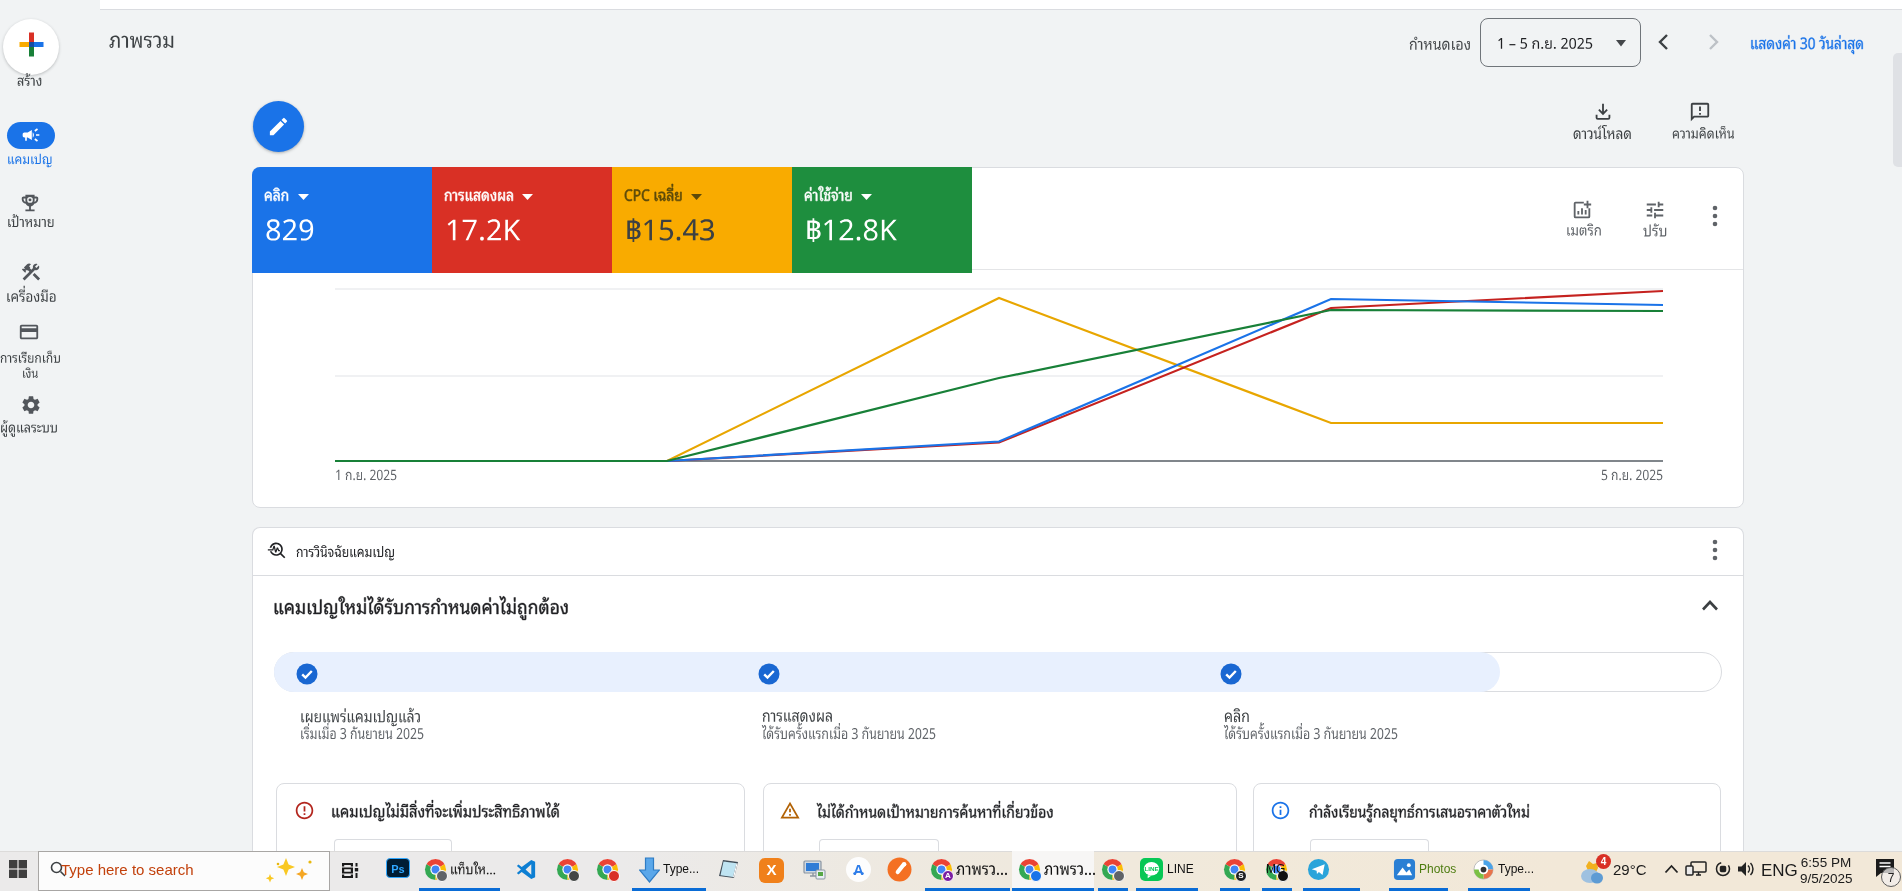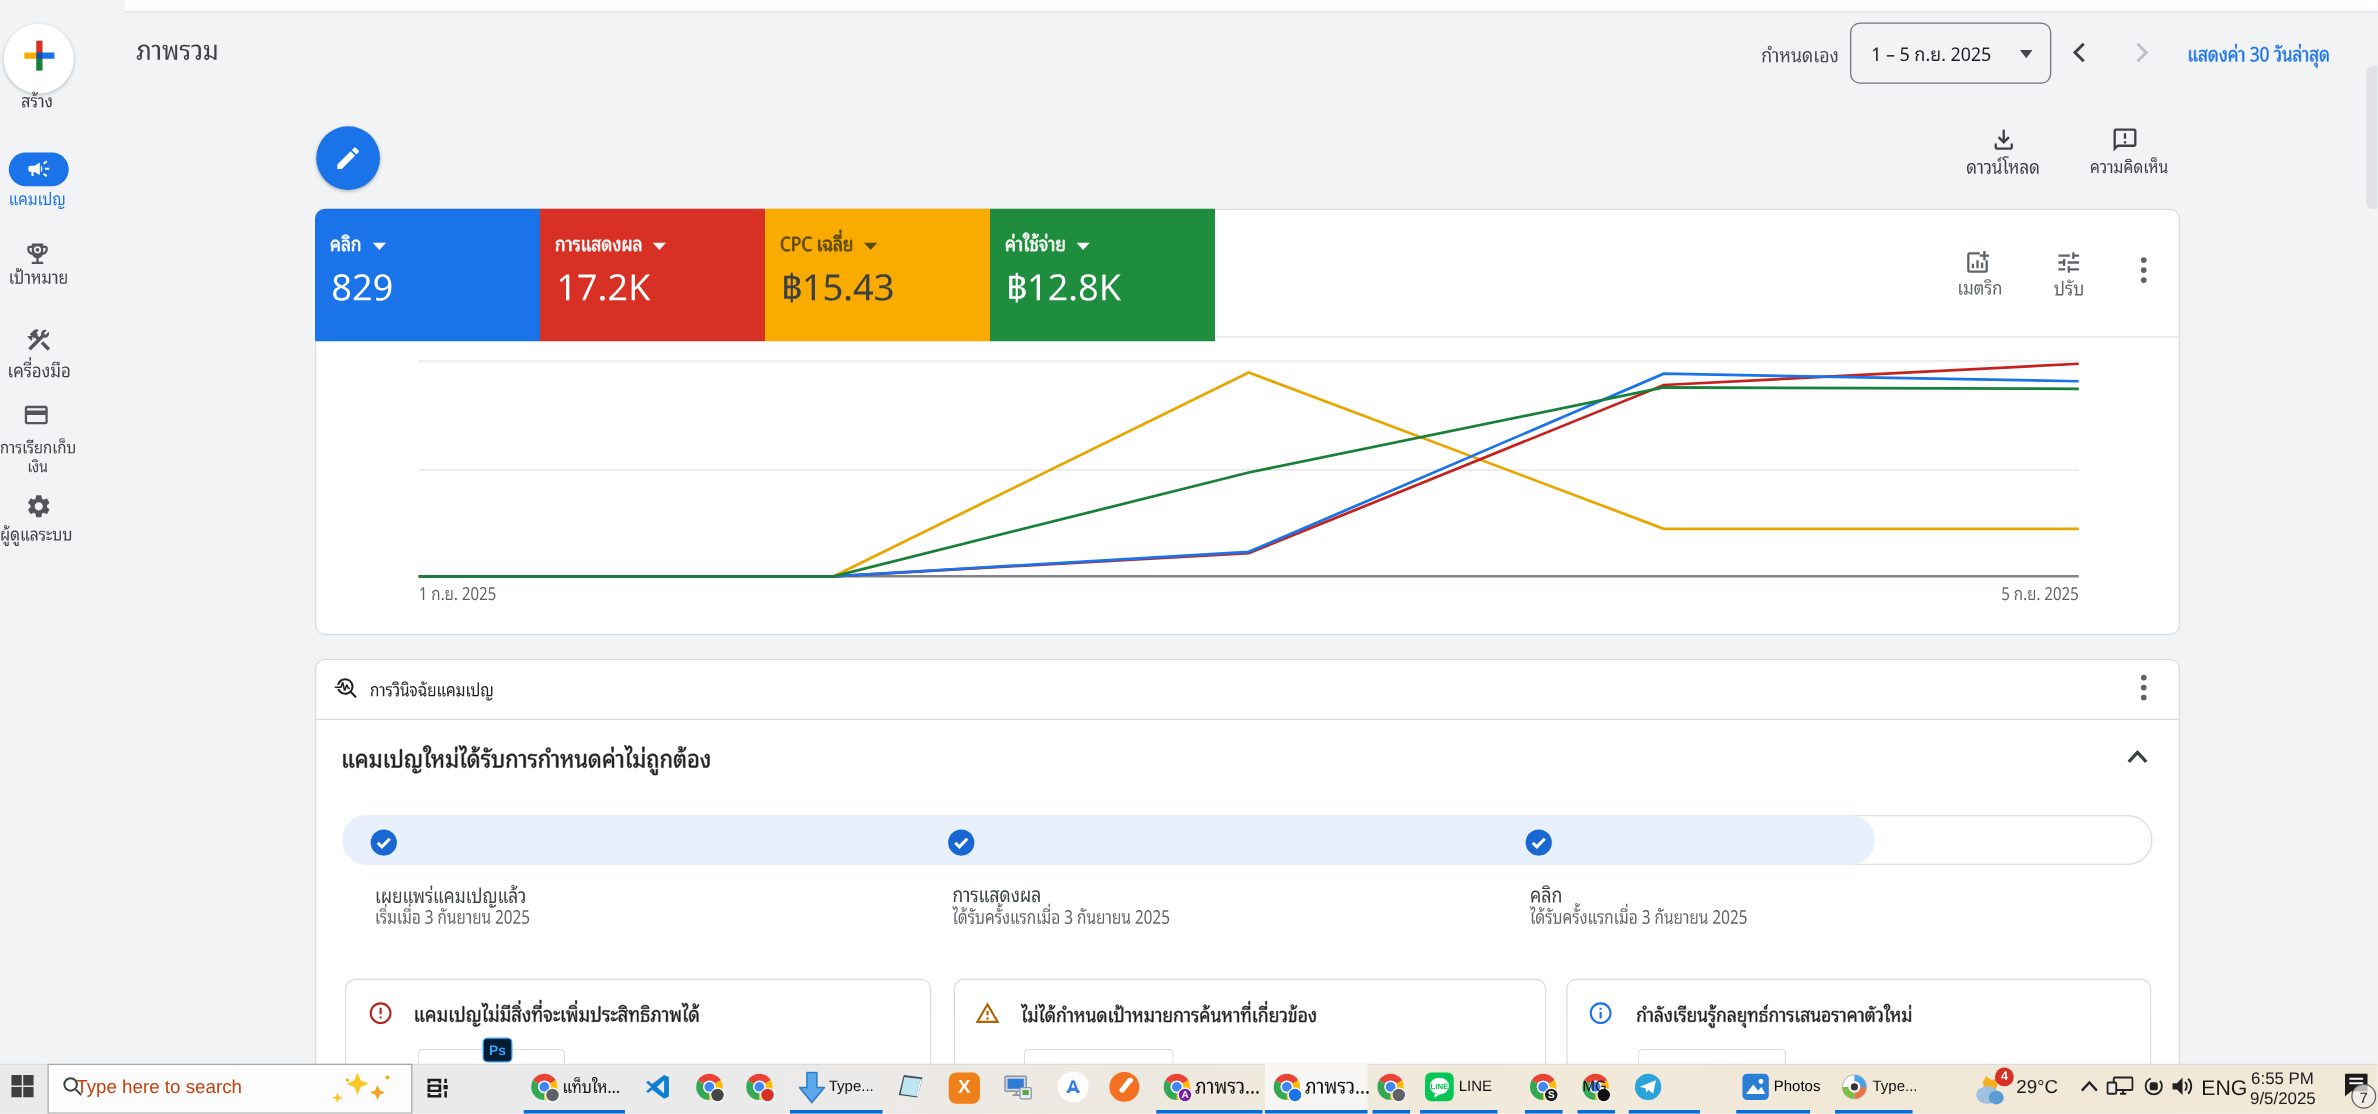--- a/index.html
+++ b/index.html
@@ -876,21 +876,21 @@
     <circle cx="20" cy="8" r="1.3" fill="#e8b80f"></circle>
 </svg>
 <svg class="ab" style="left:341px;top:862px" width="18" height="17" viewBox="0 0 18 17" fill="#1b1b1b">
 <path d="M1 4.5V1h11v3.5H9.8V3H3.2v1.5z"></path>
 <path d="M1 12.5V16h11v-3.5H9.8V14H3.2v-1.5z"></path>
 <path d="M1 5.5h11v6H1zm2.2 1.8v2.4h6.6V7.3z"></path>
 <rect x="14.5" y="1" width="2" height="3.5"></rect>
 <rect x="13.8" y="6" width="3.4" height="3.4"></rect>
 <rect x="14.5" y="11" width="2" height="5"></rect>
 </svg>
-<div class="ab" style="left:386px;top:830px;width:24px;height:20px;background:#001d33;border-radius:4px;border:1.5px solid #30a8ff;color:#30a8ff;font-size:11px;font-weight:bold;text-align:center;line-height:21px">Ps</div>
+<div class="ab" style="left:386px;top:858px;width:24px;height:20px;background:#001d33;border-radius:4px;border:1.5px solid #30a8ff;color:#30a8ff;font-size:11px;font-weight:bold;text-align:center;line-height:21px">Ps</div>
 <svg class="ab" style="left:424px;top:858px" width="23" height="23">
     <use href="#chrome"></use>
   </svg>
 <div class="ab" style="left:436px;top:870px;width:12px;height:12px;border-radius:50%;background:#5f6368;border:1px solid #fff;color:#fff;font-size:8px;line-height:10px;text-align:center;font-weight:bold"></div>
 <svg class="T" style="left:450.0px;top:857.2px" width="46.0" height="22.2">
     <g transform="scale(0.1237,0.1385)" fill="#111">
       <use href="#g5" x="0" y="125"></use>
       <use href="#g60" x="60" y="125"></use>
       <use href="#g19" x="124" y="125"></use>
       <use href="#g20" x="125" y="125"></use>
@@ -1003,21 +1003,21 @@
 <circle cx="12" cy="12" r="11" fill="#2aa4da"></circle>
 <path d="M5 11.8 18.5 6.5 16.2 17.8 12.4 14.7 10.4 16.6 10 13.4z" fill="#fff"></path>
 </svg>
 <div class="ab" style="left:1266px;top:862px;font-size:12px;color:#111;white-space:nowrap">MG</div>
 <div class="ab" style="left:1303px;top:888px;width:57px;height:3px;background:#0a6cd6"></div>
 <svg class="ab" style="left:1393px;top:858px" width="23" height="23" viewBox="0 0 24 24">
 <rect x="1" y="1" width="22" height="22" rx="4" fill="#2a7fd4"></rect>
 <path d="M4 18 10 10l4 5 3-3 3 6z" fill="#fff"></path>
 <circle cx="16.5" cy="7.5" r="2" fill="#fff"></circle>
 </svg>
-<div class="ab" style="left:1419px;top:862px;font-size:12px;color:#000000;white-space:nowrap">Photos</div>
+<div class="ab" style="left:1419px;top:862px;font-size:12px;color:#4d7c0f;white-space:nowrap">Photos</div>
 <div class="ab" style="left:1389px;top:888px;width:59px;height:3px;background:#0a6cd6"></div>
 <svg class="ab" style="left:1472px;top:858px" width="23" height="23" viewBox="0 0 24 24">
 <circle cx="12" cy="12" r="10" fill="#fff" stroke="#bbb"></circle>
 <path d="M12 2a10 10 0 0 1 10 10h-5a5 5 0 0 0-5-5z" fill="#4aa3e8"></path>
 <path d="M22 12a10 10 0 0 1-10 10v-5a5 5 0 0 0 5-5z" fill="#e8734a"></path>
 <path d="M12 22a10 10 0 0 1-10-10h5a5 5 0 0 0 5 5z" fill="#7bc043"></path>
 <circle cx="12" cy="12" r="3" fill="#333"></circle>
 </svg>
 <div class="ab" style="left:1498px;top:862px;font-size:12px;color:#111;white-space:nowrap">Type...</div>
 <div class="ab" style="left:1468px;top:888px;width:62px;height:3px;background:#0a6cd6"></div>

